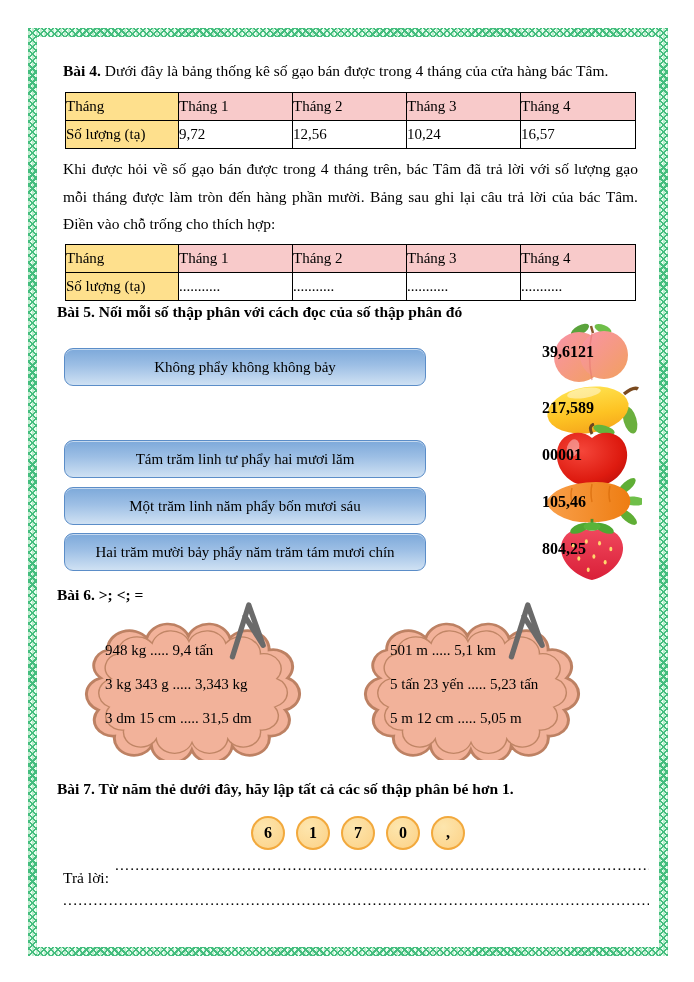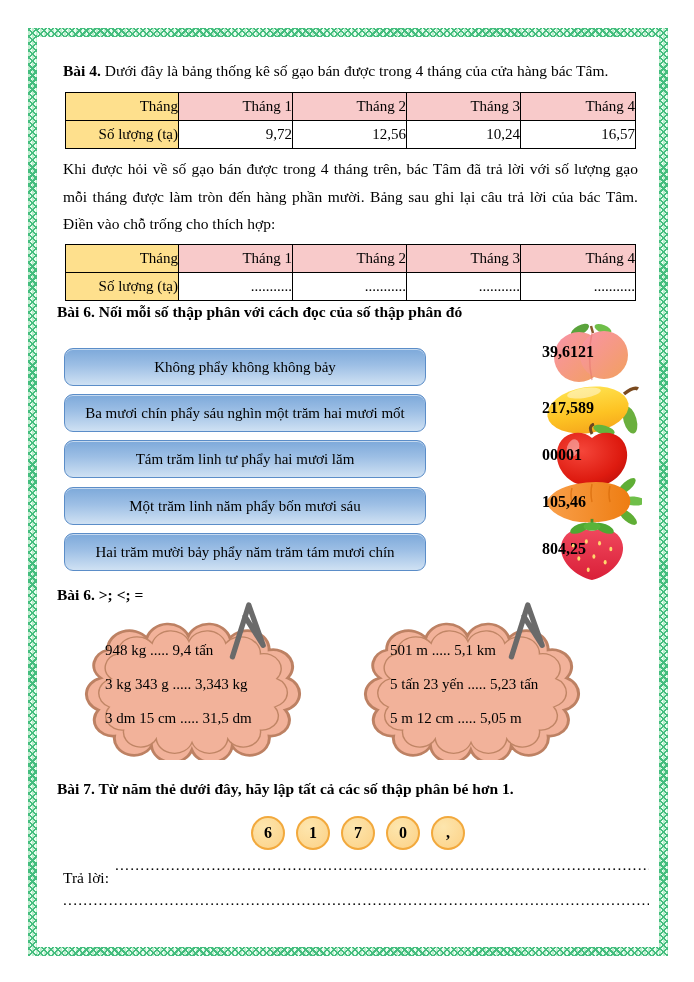--- a/index.html
+++ b/index.html
@@ -19,21 +19,21 @@
   }
   .frame.top    { left:28px; top:28px;  width:640px; height:9px; }
   .frame.bottom { left:28px; top:947px; width:640px; height:9px; }
   .frame.left   { left:28px; top:28px;  width:9px;  height:928px; }
   .frame.right  { left:659px; top:28px; width:9px;  height:928px; }
 
   .intro { position:absolute; left:63px; top:60px; width:576px; font-size:15.5px; line-height:1.45; }
   .intro b { font-weight:bold; }
 
   table.wtable { position:absolute; left:65px; border-collapse:collapse; table-layout:fixed; width:570px; font-size:15px; }
-  table.wtable td { border:1.6px solid #000; height:27px; text-align:right; vertical-align:middle; padding:0; }
+  table.wtable td { border:1.6px solid #000; height:27px; text-align:left; vertical-align:middle; padding:0; }
   td.ylw { background:#fee08d; }
   td.pnk { background:#f8caca; }
   #table1 { top:92px; }
   #table2 { top:244px; }
 
   .para { position:absolute; left:63px; top:155px; width:575px; font-size:15.5px; line-height:1.78; text-align:justify; }
 
   .sec-title { position:absolute; left:57px; font-size:15.5px; font-weight:bold; margin:0; }
   #bai5-title { top:303px; }
   #bai6-title { top:586px; }
@@ -133,27 +133,24 @@
     <tr>
       <td class="ylw">Số lượng (tạ)</td>
       <td>...........</td>
       <td>...........</td>
       <td>...........</td>
       <td>...........</td>
     </tr>
   </tbody>
     </table>
 
-  <h3 class="sec-title" id="bai5-title">Bài 6. Nối mỗi số thập phân với cách đọc của số thập phân đó</h3>
+  <h3 class="sec-title" id="bai5-title">Bài 5. Nối mỗi số thập phân với cách đọc của số thập phân đó</h3>
 
   <div class="reading-box" style="top:348px">
       <span>Không phẩy không không bảy</span>
-    </div>
-  <div class="reading-box" style="top:394px">
-      <span>Ba mươi chín phẩy sáu nghìn một trăm hai mươi mốt</span>
     </div>
   <div class="reading-box" style="top:440px">
       <span>Tám trăm linh tư phẩy hai mươi lăm</span>
     </div>
   <div class="reading-box" style="top:487px">
       <span>Một trăm linh năm phẩy bốn mươi sáu</span>
     </div>
   <div class="reading-box" style="top:533px">
       <span>Hai trăm mười bảy phẩy năm trăm tám mươi chín</span>
     </div>

